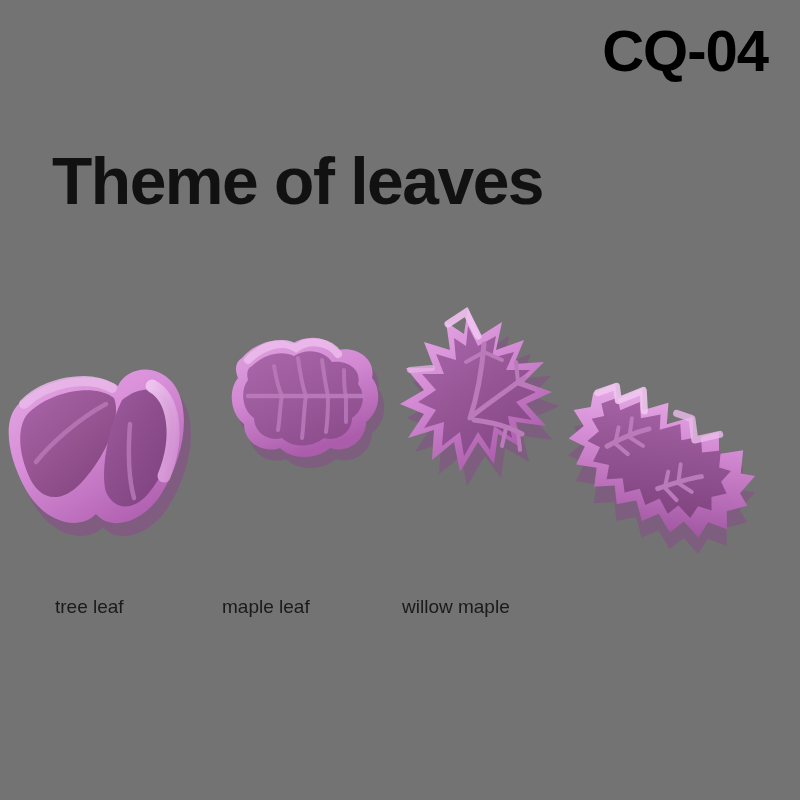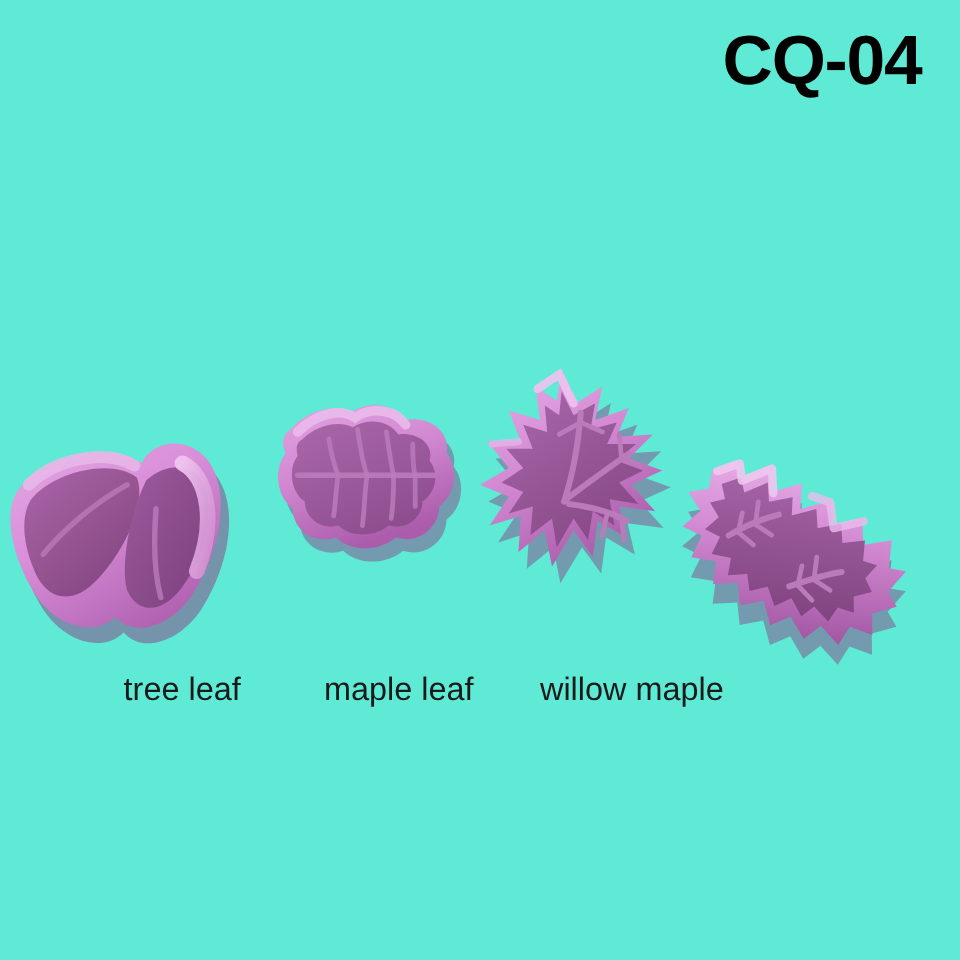--- a/index.html
+++ b/index.html
@@ -5,21 +5,21 @@
 <style>
   html, body {
     margin: 0;
     padding: 0;
     background: #ffffff;
   }
   #page {
     position: relative;
     width: 800px;
     height: 800px;
-    background: #5eead4;
+    background: #737373;
     overflow: hidden;
     font-family: "Liberation Sans", sans-serif;
     -webkit-font-smoothing: antialiased;
   }
 
   
   .sku-code {
     position: absolute;
     top: 22px;
     right: 32px;
@@ -60,40 +60,40 @@
   .product-item svg { display: block; overflow: visible; }
 
   #item-tree   { left: 2px;   top: 352px; width: 200px; height: 180px; }
   #item-maple  { left: 222px; top: 330px; width: 170px; height: 145px; }
   #item-willow { left: 398px; top: 300px; width: 180px; height: 200px; }
   #item-double { left: 542px; top: 370px; width: 230px; height: 190px; }
 
   
   .caption {
     position: absolute;
-    top: 561px;
+    top: 597px;
     font-family: "Liberation Sans", sans-serif;
-    font-size: 27px;
+    font-size: 19px;
     font-weight: normal;
     color: #1a1a1a;
     white-space: nowrap;
     line-height: 1;
-    margin-left: 48px;
   }
   #caption-0 { left: 55px; }
   #caption-1 { left: 222px; }
   #caption-2 { left: 402px; }
 </style>
 </head>
 <body>
 
 <div id="page">
 
   <div class="sku-code">CQ-04</div>
 
+  <div class="page-title">Theme of leaves</div>
 
   <div class="product-stage">
 
     <div class="product-item" id="item-tree">
       <svg viewBox="0 0 200 180" width="200" height="180">
         <defs>
           <linearGradient id="tg-rim" x1="0" y1="0" x2="0.7" y2="1">
             <stop offset="0%" stop-color="#e3a9e3"></stop>
             <stop offset="45%" stop-color="#d98fd9"></stop>
             <stop offset="100%" stop-color="#b061b0"></stop>

